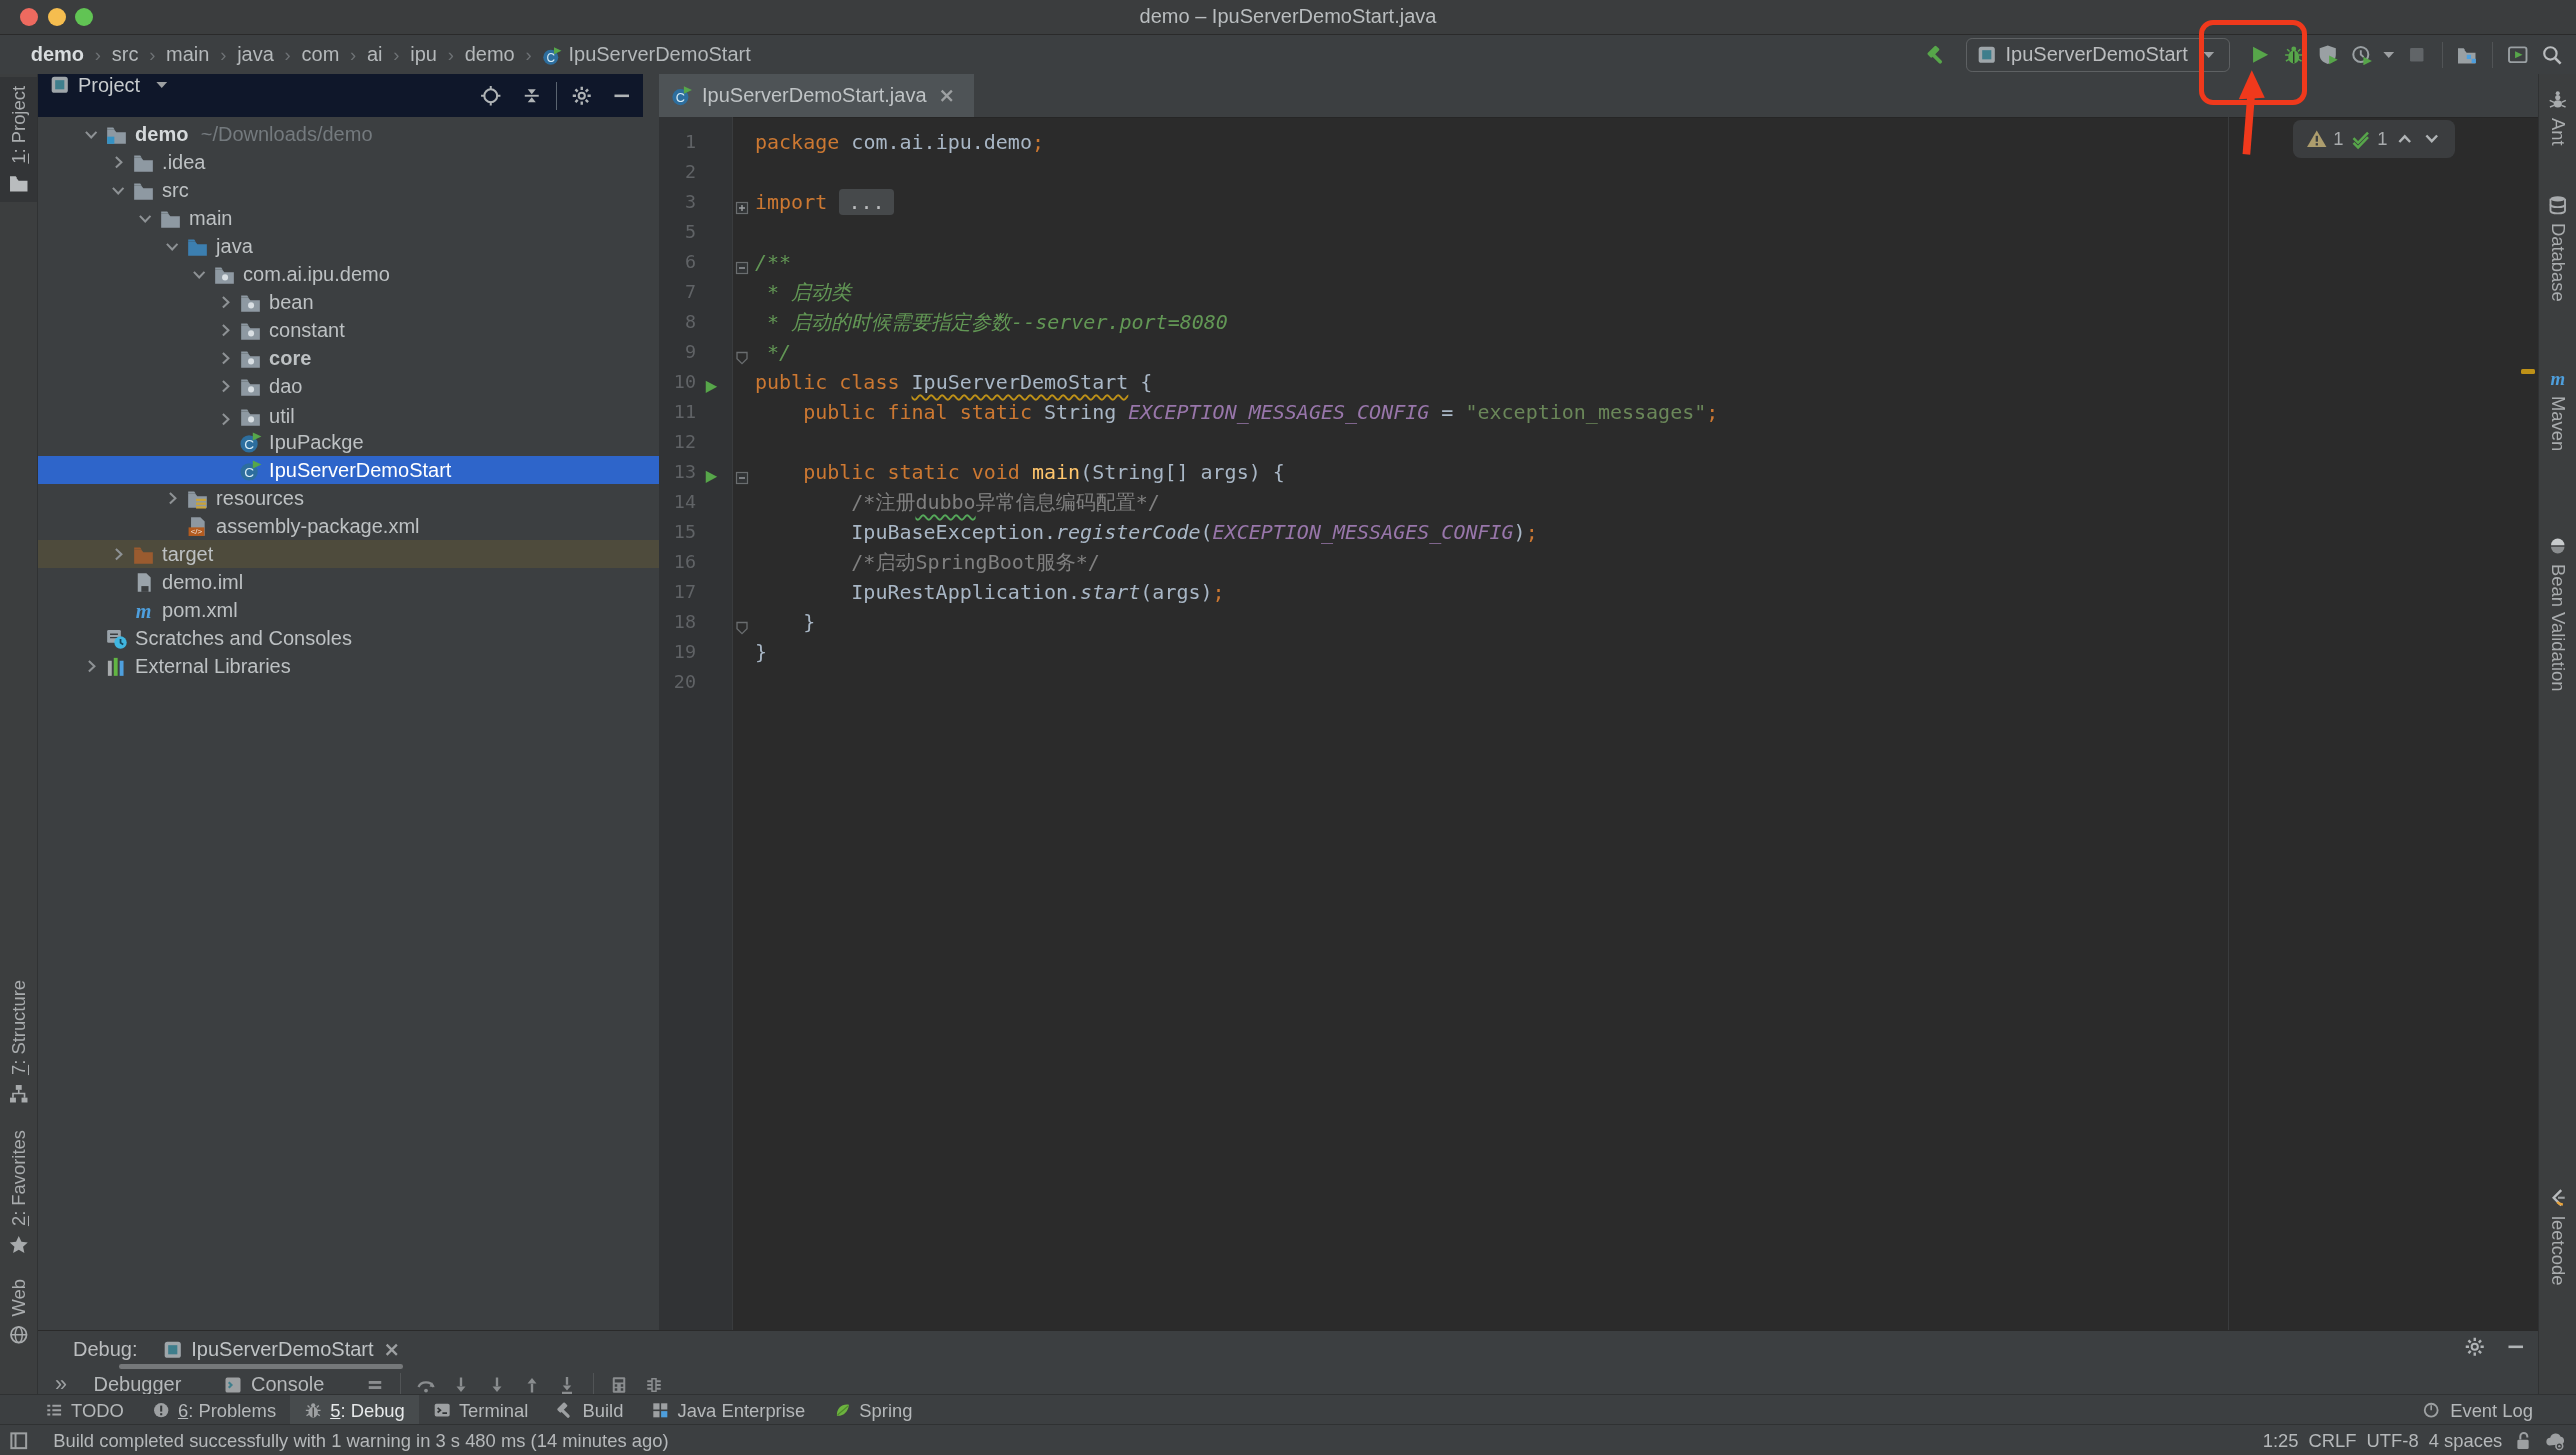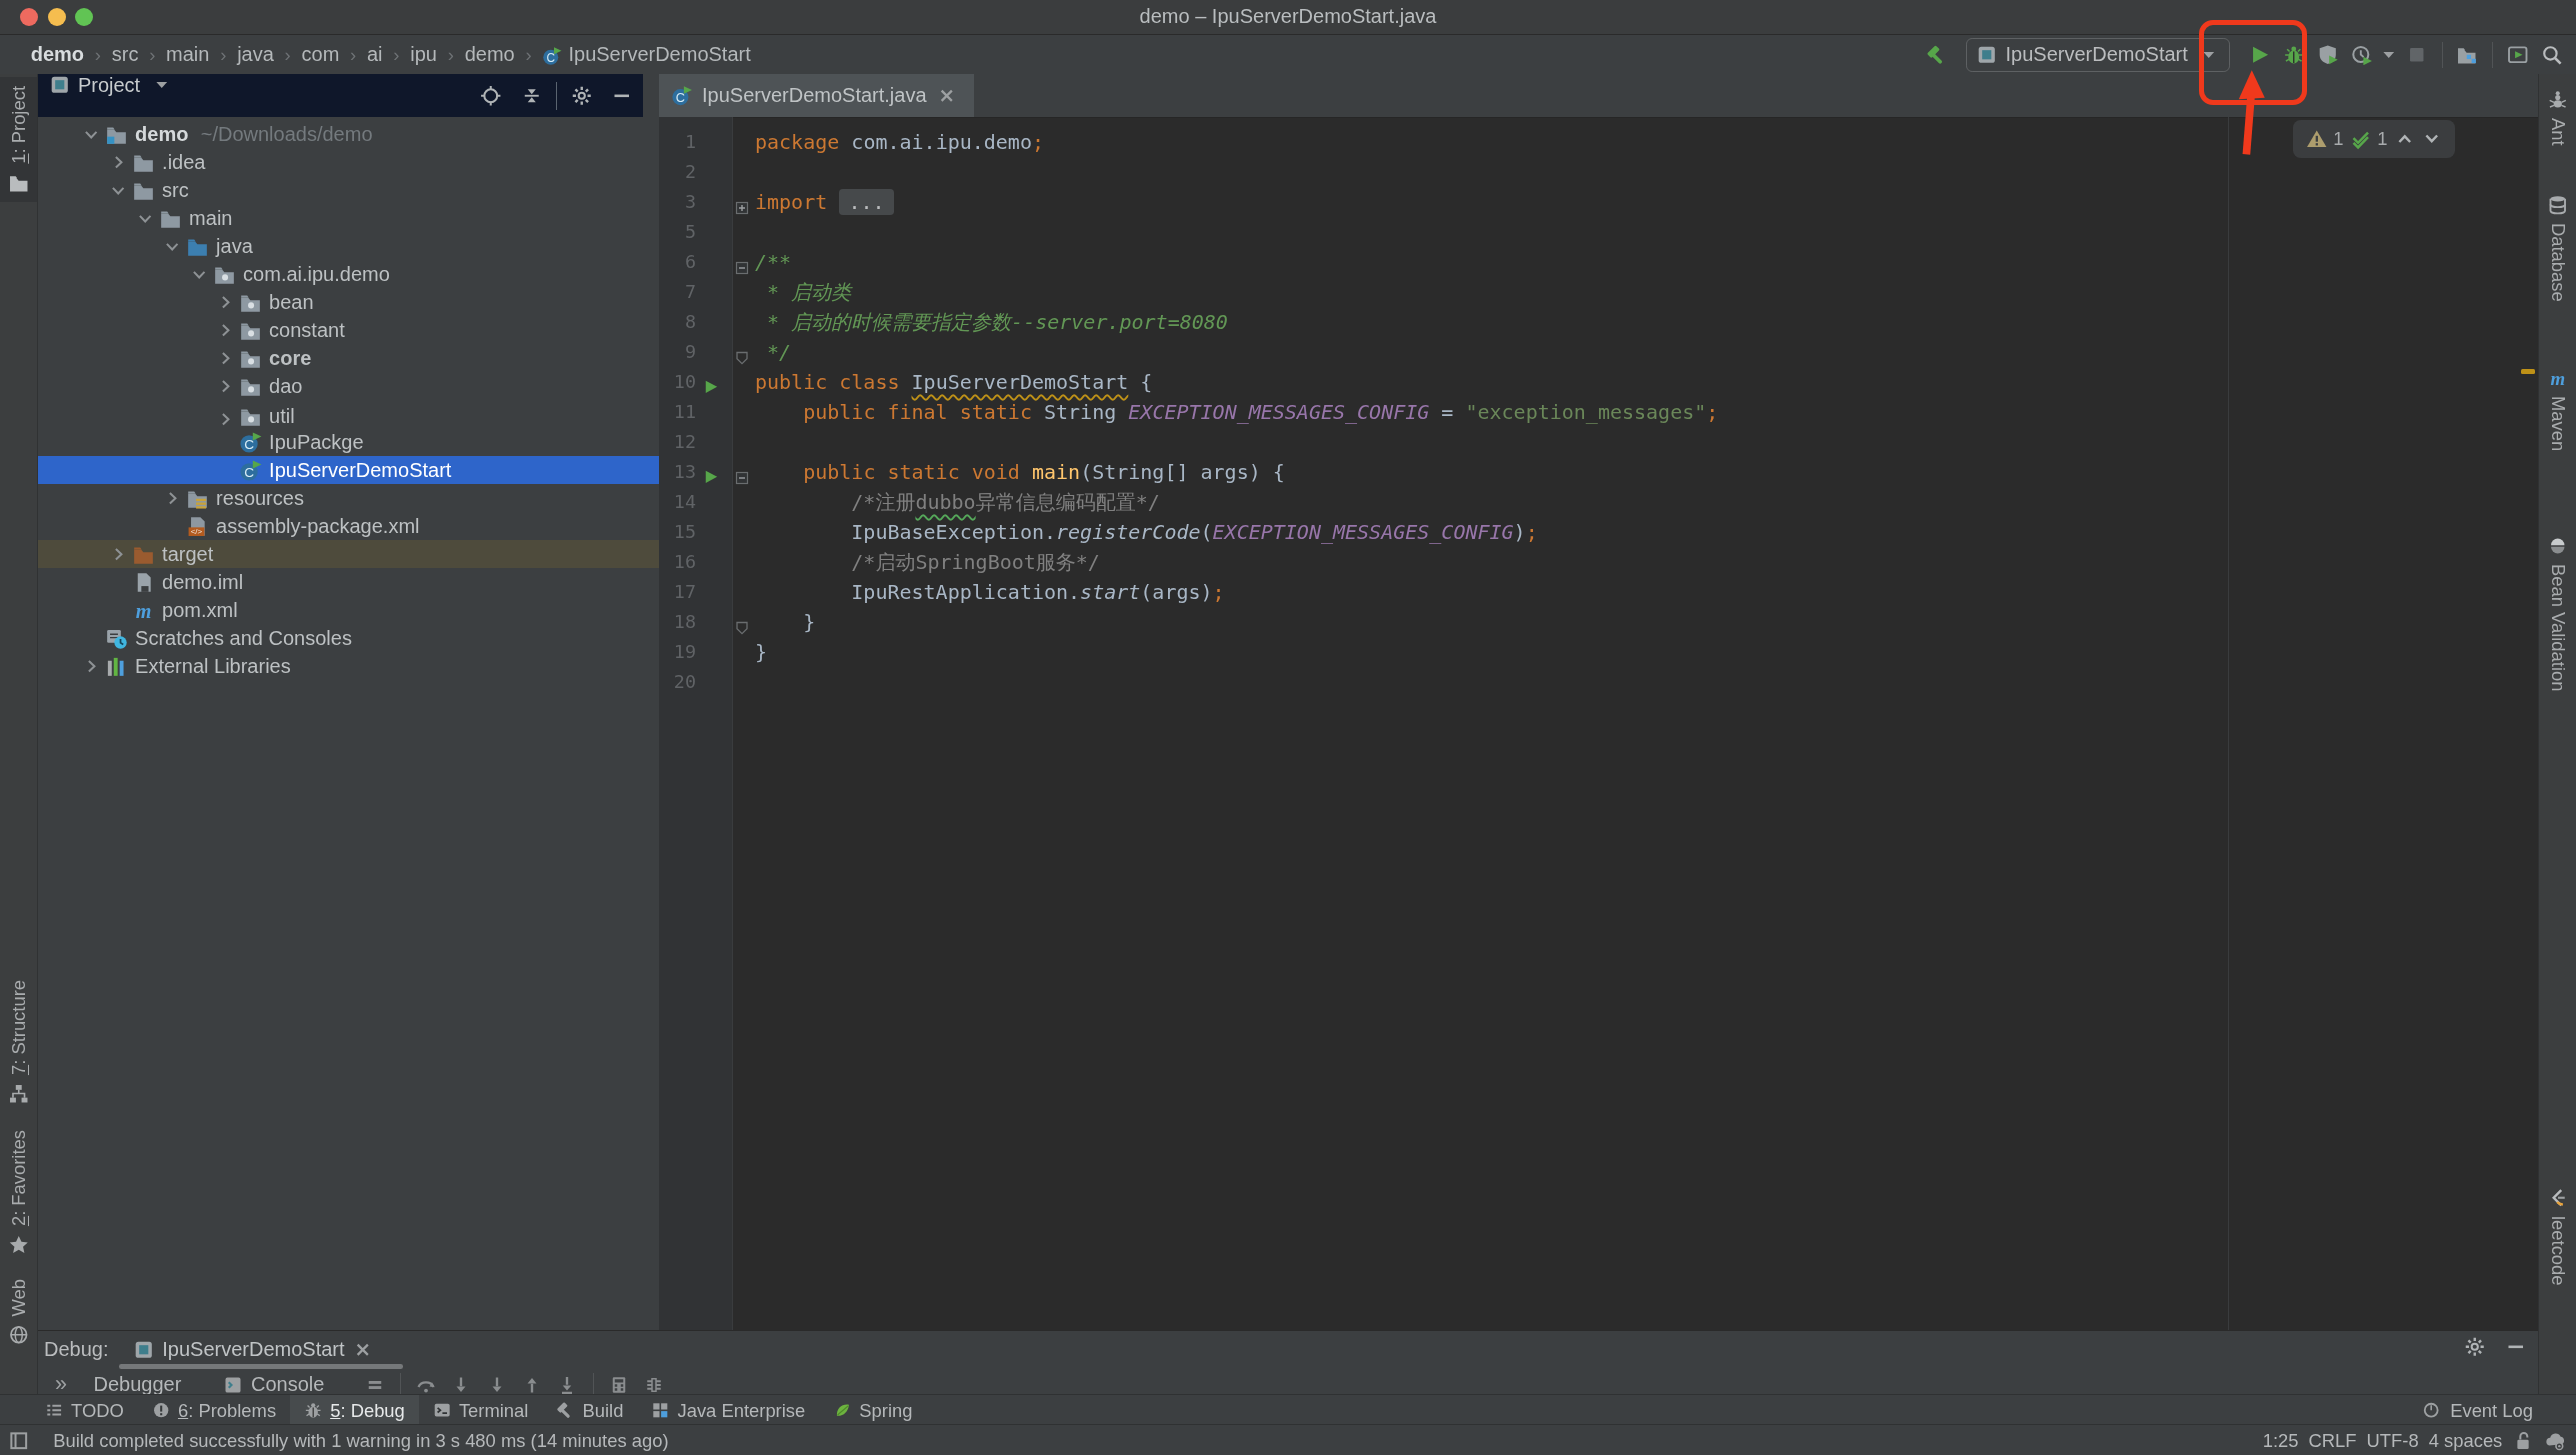--- a/index.html
+++ b/index.html
@@ -92,21 +92,21 @@
   .tk-w{color:#808080;text-decoration:underline;text-decoration-style:wavy;
         text-decoration-color:#55A85A;text-underline-offset:4.6px;text-decoration-thickness:1.5px;}
   .inspect{position:absolute;right:84px;top:46px;height:38px;background:#3B3D3F;border-radius:7.7px;
            display:flex;align-items:center;gap:6.1px;padding:0 12.3px;font-size:18.4px;color:#A8ABAD;}
   .scrolltick{position:absolute;right:3.8px;top:295px;width:14px;height:5.4px;background:#BE9117;border-radius:1.5px;}
 
   
   .debugpanel{position:absolute;left:38px;right:37px;top:1330px;height:64px;background:#3C3F41;
               border-top:0.8px solid #2a2a2a;overflow:hidden;}
   .dp-head{position:absolute;left:0;top:0;right:0;height:37px;display:flex;align-items:center;}
-  .dp-label{font-size:20px;color:#BBBDBF;margin-left:6px;}
+  .dp-label{font-size:20px;color:#BBBDBF;margin-left:35px;}
   .dp-tab{display:flex;align-items:center;gap:7.7px;margin-left:20px;font-size:20px;color:#C0C4C6;position:relative;
           padding:3.1px 4.6px;}
   .dp-underline{position:absolute;left:81px;top:33px;width:284px;height:4.6px;background:#75787A;border-radius:2.3px;}
   .dp-right{position:absolute;right:12.3px;top:4.6px;display:flex;align-items:center;gap:20px;}
   .dp-row2{position:absolute;left:0;top:38px;right:0;height:31px;display:flex;align-items:center;gap:14px;
            font-size:20px;color:#B5B8BA;}
   .dp-chev{margin-left:17px;color:#9DA0A2;font-size:21.5px;letter-spacing:-1.5px;}
   .dp-t{display:flex;align-items:center;gap:7.7px;padding:3.1px 14px;}
   .dp-icons{display:flex;align-items:center;gap:15.3px;margin-left:12.3px;}
   .dp-vsep{width:0.8px;height:23px;background:#515456;}

